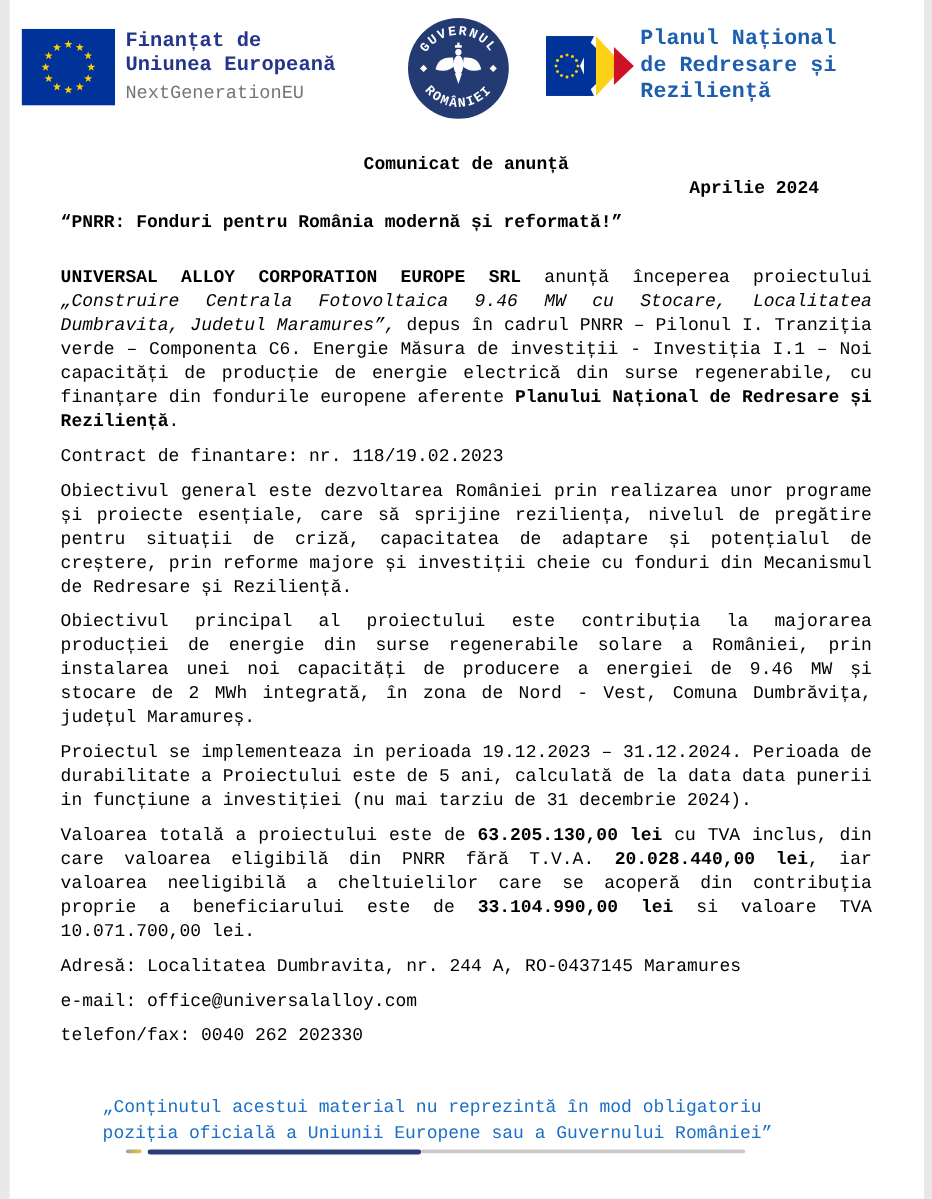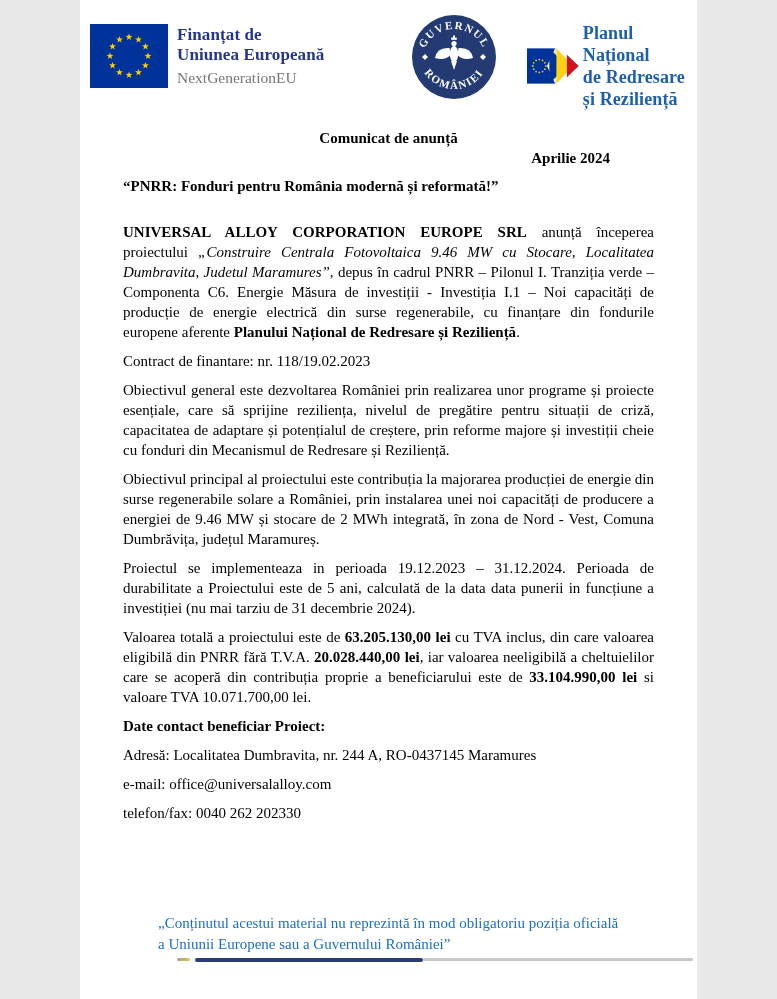--- a/index.html
+++ b/index.html
@@ -1,19 +1,19 @@
 <!DOCTYPE html>
 <html lang="ro"><head>
 <meta charset="utf-8">
 <style>
   html,body{margin:0;padding:0;background:#e8e8e8;}
   .page{
-    width:617px;height:999px;margin:0 auto;background:#ffffff;
+    width:762px;height:999px;margin:0 auto;background:#ffffff;
     position:relative;overflow:hidden;
-    font-family:Liberation Serif, serif;color:#000;
+    font-family:Liberation Mono, monospace;color:#000;
   }
   
   .header{position:absolute;top:0;left:0;right:0;height:112px;}
   .eu-logo{position:absolute;left:10px;top:24px;display:flex;gap:9px;}
   .eu-text{display:flex;flex-direction:column;justify-content:center;}
   .eu-text .l1,.eu-text .l2{font-size:17px;font-weight:bold;color:#26358c;line-height:20px;letter-spacing:.1px;}
   .eu-text .l3{font-size:15.5px;color:#767676;margin-top:4px;line-height:18px;}
   .gov-seal{position:absolute;left:331px;top:14px;}
   .pnrr{position:absolute;left:447px;top:22px;display:flex;align-items:center;gap:0;}
   .pnrr-text{font-size:18px;font-weight:bold;color:#1d5fae;line-height:22px;letter-spacing:.1px;}
@@ -136,21 +136,20 @@
     <div class="date">Aprilie 2024</div>
     <div class="subtitle">“PNRR: Fonduri pentru România modernă și reformată!”</div>
 
     <div class="paras">
       <p class="para just"><span class="b">UNIVERSAL ALLOY CORPORATION EUROPE SRL</span><span> anunță începerea proiectului </span><span class="i">„Construire Centrala Fotovoltaica 9.46 MW cu Stocare, Localitatea Dumbravita, Judetul Maramures”,</span><span> depus în cadrul PNRR – Pilonul I. Tranziția verde – Componenta C6. Energie Măsura de investiții - Investiția I.1 – Noi capacități de producție de energie electrică din surse regenerabile, cu finanțare din fondurile europene aferente </span><span class="b">Planului Național de Redresare și Reziliență</span><span>.</span></p>
       <p class="para"><span>Contract de finantare: nr. 118/19.02.2023</span></p>
       <p class="para just"><span>Obiectivul general este dezvoltarea României prin realizarea unor programe și proiecte esențiale, care să sprijine reziliența, nivelul de pregătire pentru situații de criză, capacitatea de adaptare și potențialul de creștere, prin reforme majore și investiții cheie cu fonduri din Mecanismul de Redresare și Reziliență.</span></p>
       <p class="para just"><span>Obiectivul principal al proiectului este contribuția la majorarea producției de energie din surse regenerabile solare a României, prin instalarea unei noi capacități de producere a energiei de 9.46 MW și stocare de 2 MWh integrată, în zona de Nord - Vest, Comuna Dumbrăvița, județul Maramureș.</span></p>
       <p class="para just"><span>Proiectul se implementeaza in perioada 19.12.2023 – 31.12.2024. Perioada de durabilitate a Proiectului este de 5 ani, calculată de la data data punerii in funcțiune a investiției (nu mai tarziu de 31 decembrie 2024).</span></p>
       <p class="para just"><span>Valoarea totală a proiectului este de </span><span class="b">63.205.130,00 lei</span><span> cu TVA inclus, din care valoarea eligibilă din PNRR fără T.V.A. </span><span class="b">20.028.440,00 lei</span><span>, iar valoarea neeligibilă a cheltuielilor care se acoperă din contribuția proprie a beneficiarului este de </span><span class="b">33.104.990,00 lei</span><span> si valoare TVA 10.071.700,00 lei.</span></p>
-      <p class="para"><span class="b">Date contact beneficiar Proiect:</span></p>
       <p class="para"><span>Adresă: Localitatea Dumbravita, nr. 244 A, RO-0437145 Maramures</span></p>
       <p class="para"><span>e-mail: office@universalalloy.com</span></p>
       <p class="para"><span>telefon/fax: 0040 262 202330</span></p>
     </div>
   </div>
 
   <div class="disclaimer">„Conținutul acestui material nu reprezintă în mod obligatoriu poziția oficială a Uniunii Europene sau a Guvernului României”</div>
 
   <div class="divider">
     <span class="div-yellow"></span>

